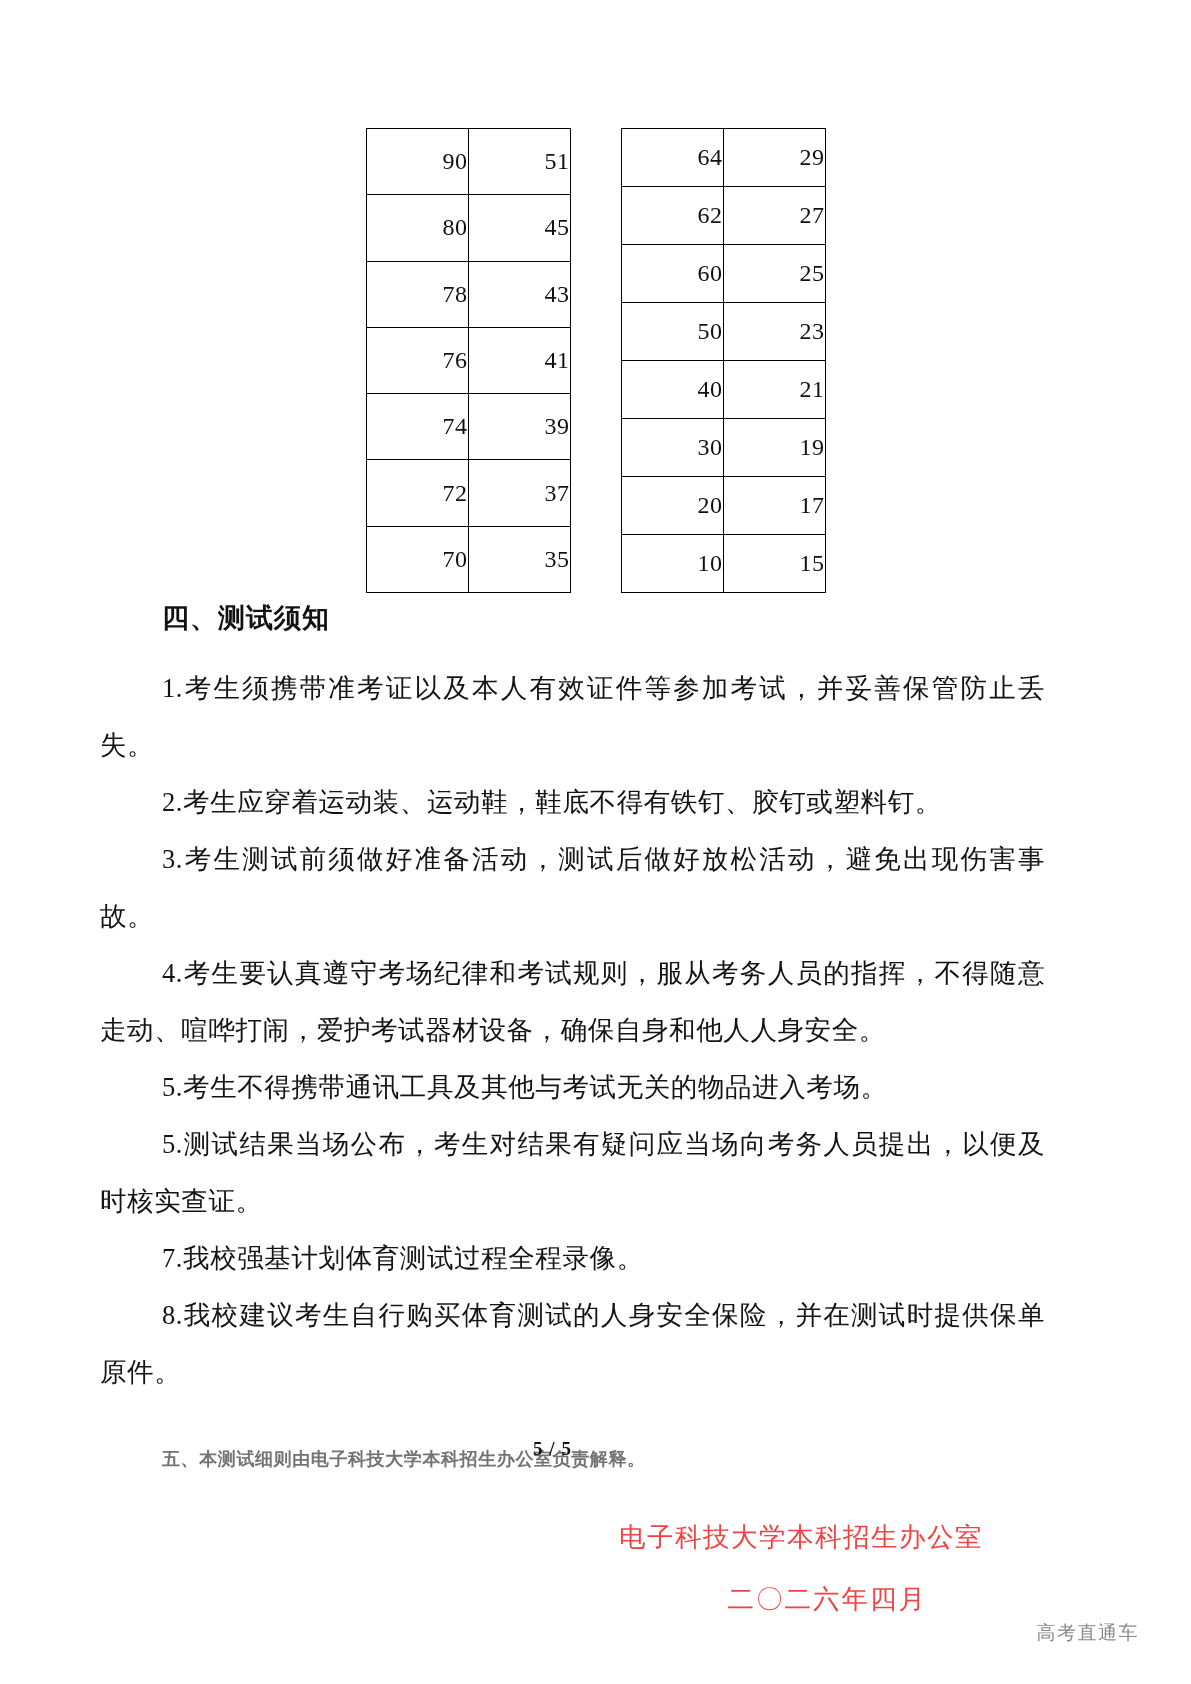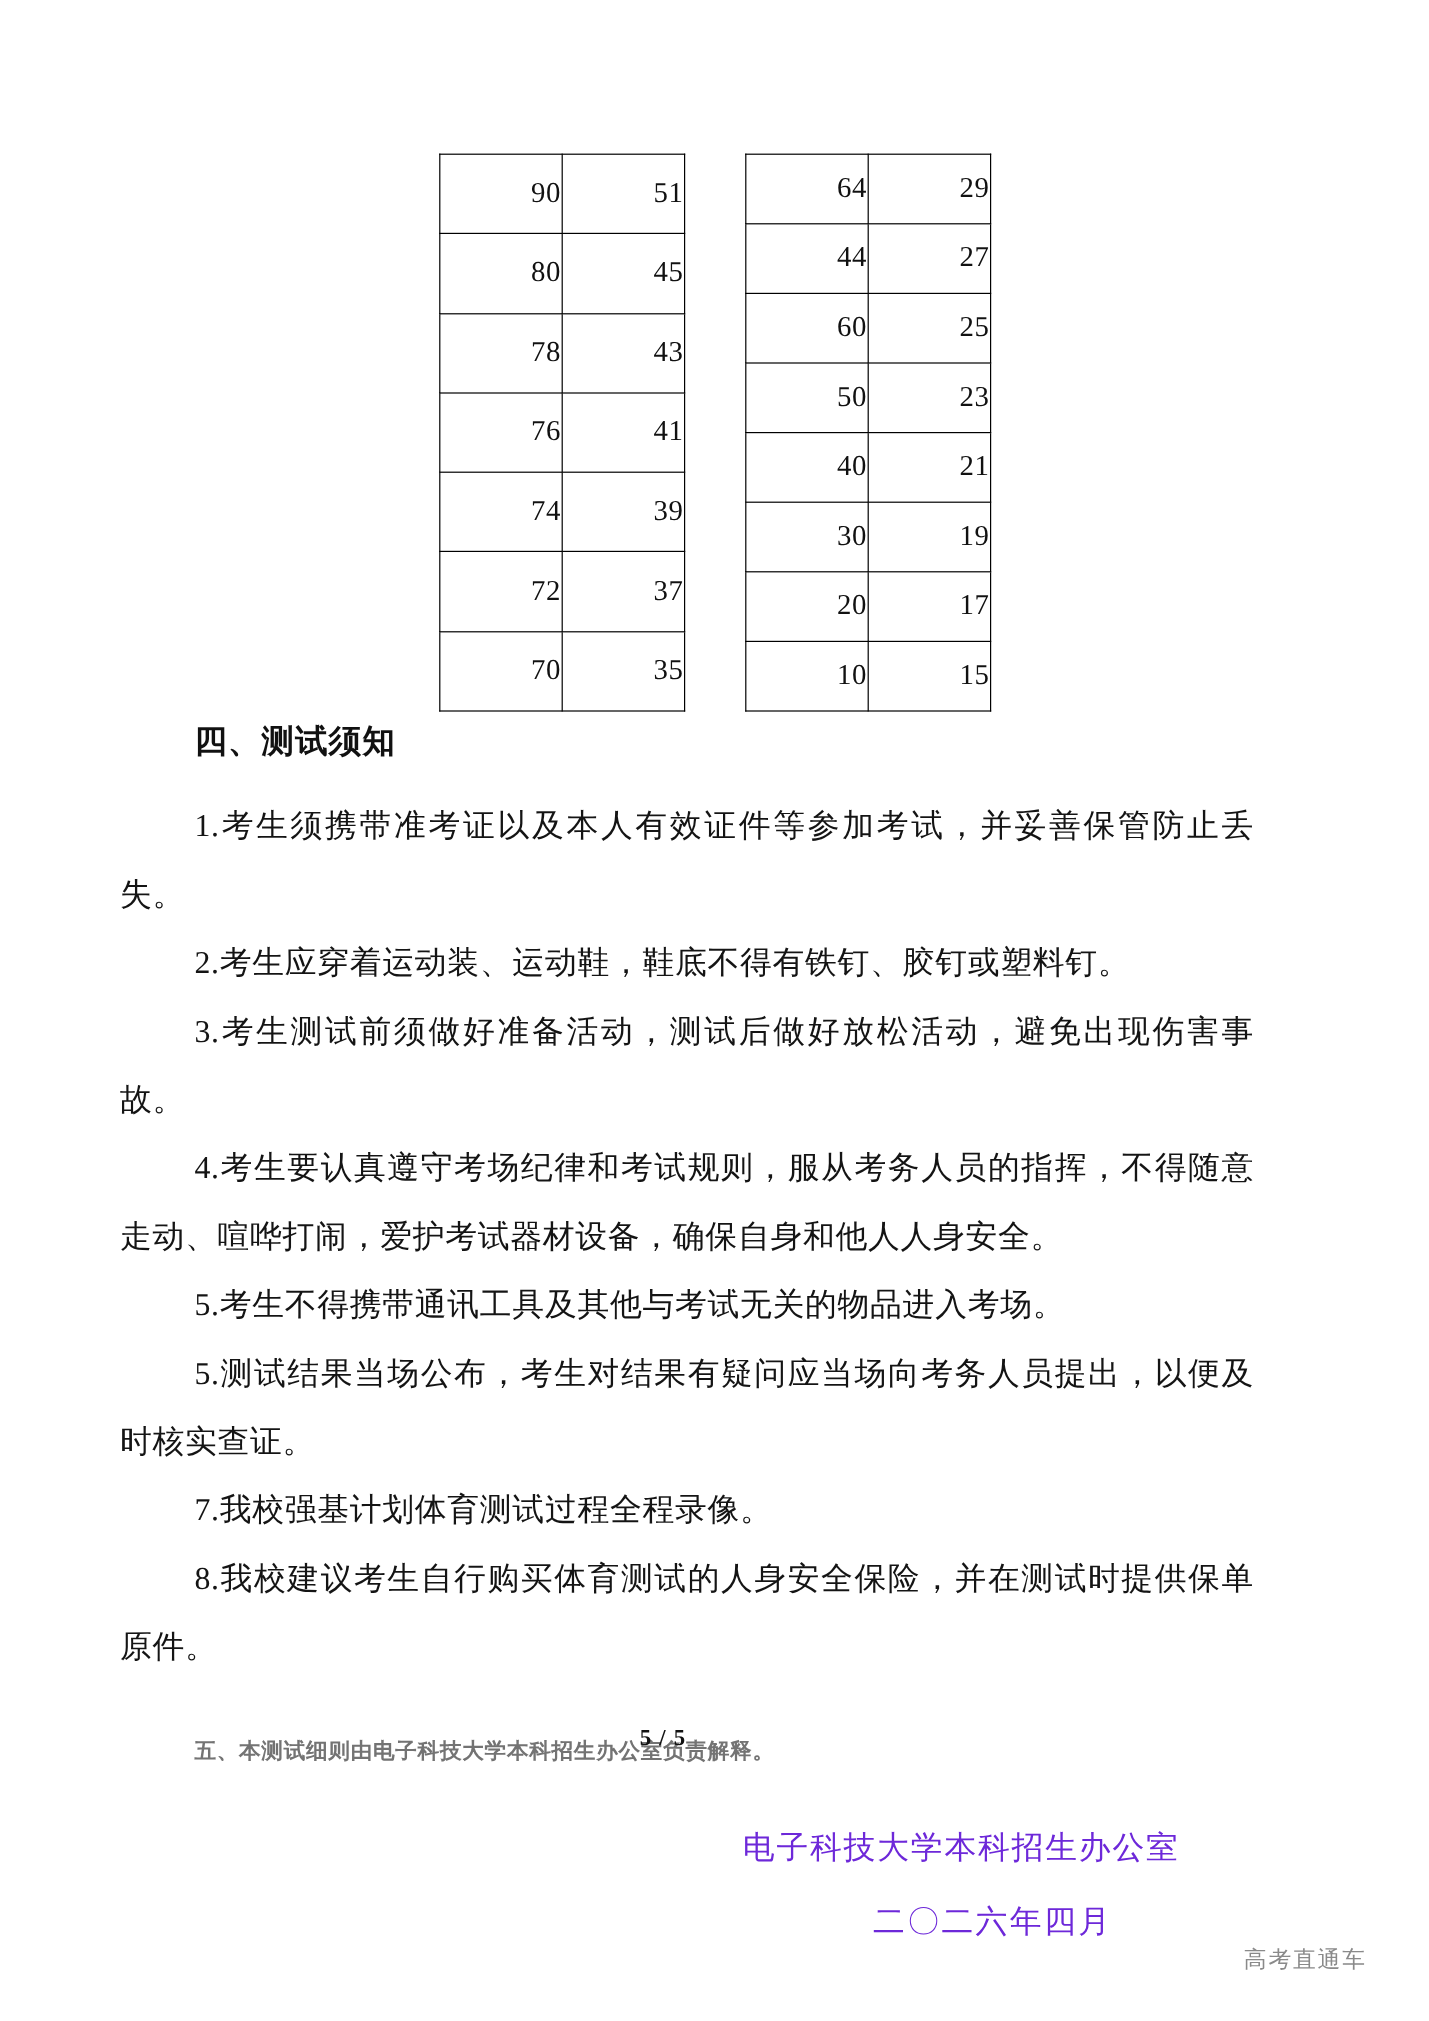--- a/index.html
+++ b/index.html
@@ -87,22 +87,22 @@
   }
   .signature-block {
     margin-top: 20px;
     text-align: right;
     padding-right: 62px;
   }
   .sign-line {
     font-size: 26.5px;
     line-height: 62px;
     letter-spacing: 1.5px;
-    color: #6d28d9;
-    font-family: Liberation Serif, serif;
+    color: #ef4444;
+    font-family: Liberation Mono, monospace;
   }
   .sign-line.date {
     padding-right: 56px;
     letter-spacing: 2px;
   }
 
   
   .page-number {
     position: absolute;
     left: 0;
@@ -166,21 +166,21 @@
       </tbody>
     </table>
 
     <table class="score-table">
       <tbody>
         <tr>
           <td>64</td>
           <td>29</td>
         </tr>
         <tr>
-          <td>44</td>
+          <td>62</td>
           <td>27</td>
         </tr>
         <tr>
           <td>60</td>
           <td>25</td>
         </tr>
         <tr>
           <td>50</td>
           <td>23</td>
         </tr>

